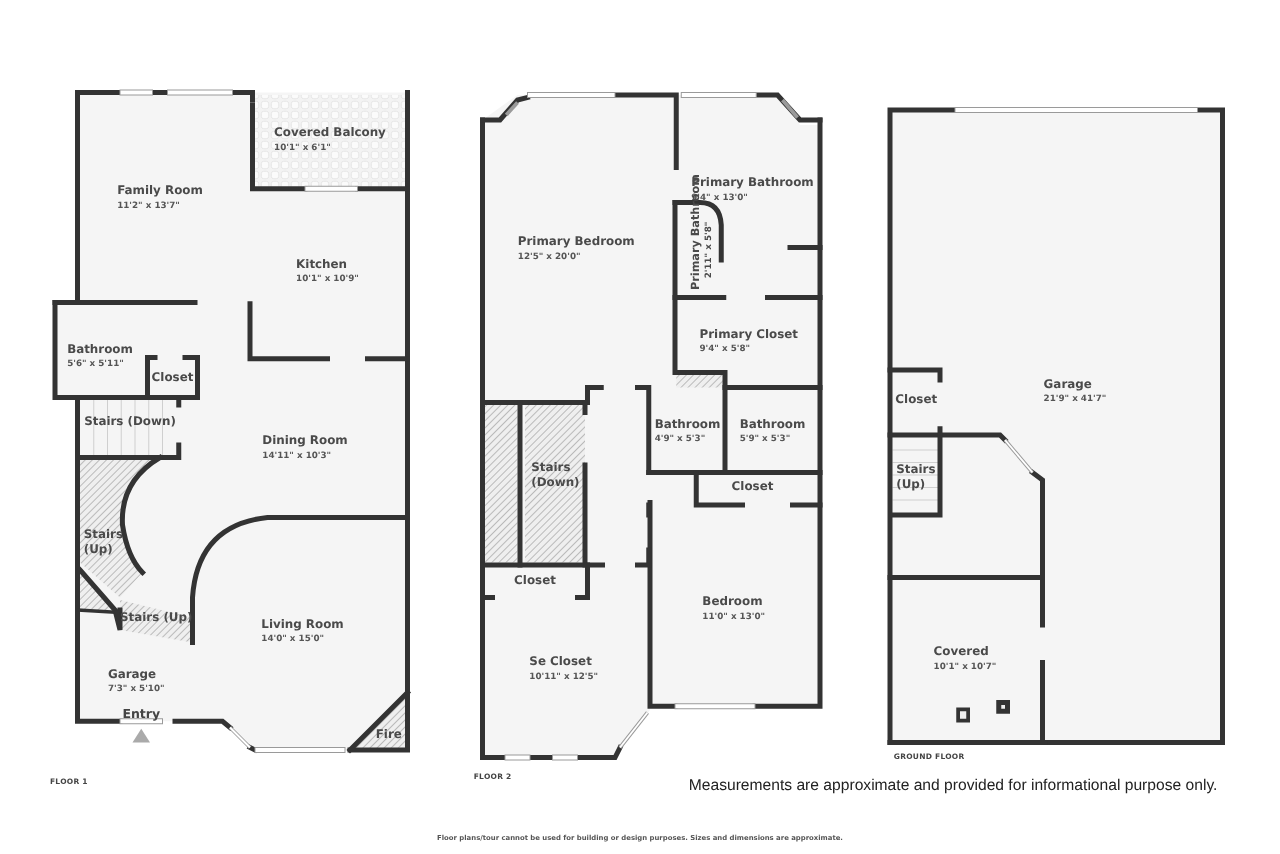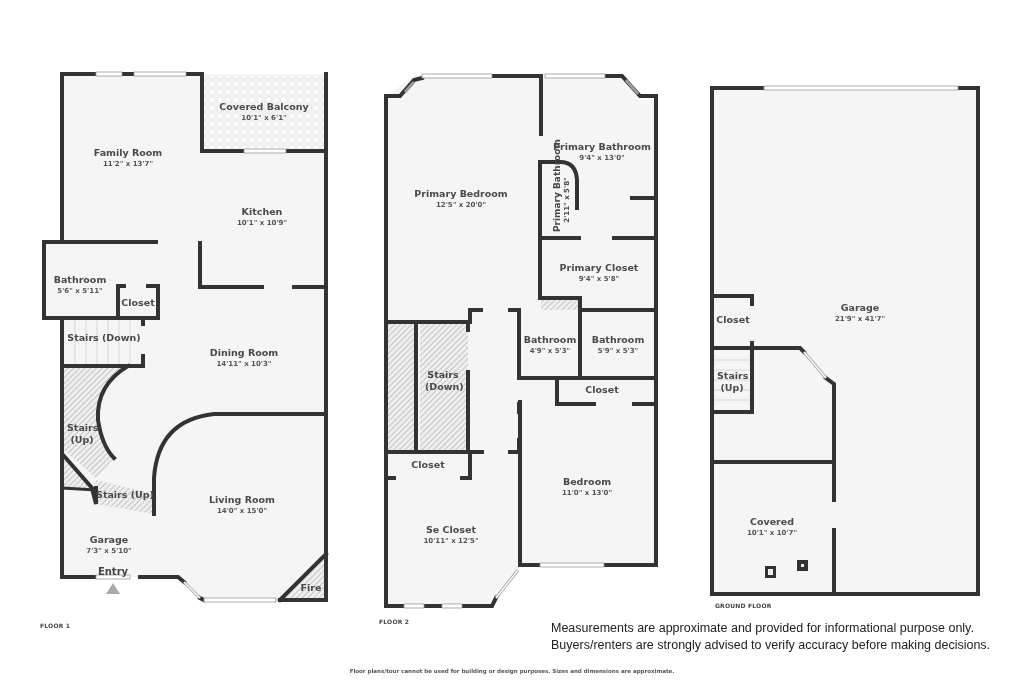--- a/index.html
+++ b/index.html
@@ -3,21 +3,21 @@
 <meta charset="utf-8">
 <style>
   html, body { margin:0; padding:0; background:#ffffff; }
   body { width:1024px; height:683px; position:relative; overflow:hidden; font-family:"DejaVu Sans", sans-serif; }
   svg.plan { position:absolute; left:0; top:0; }
   .wall { stroke:#333333; stroke-width:4; fill:none; stroke-linecap:square; }
   .wall-thin { stroke:#333333; stroke-width:3; fill:none; }
   .floor { fill:#f5f5f5; }
   .win { fill:#ffffff; stroke:#9a9a9a; stroke-width:0.8; }
   .hatch { fill:url(#hatch); }
-  .lbl { position:absolute; text-align:center; color:#4a4a4a; transform:translateX(-50%); white-space:nowrap; }
+  .lbl { position:absolute; text-align:left; color:#4a4a4a; transform:translateX(-50%); white-space:nowrap; }
   .lbl .n { display:block; font-size:9.5px; font-weight:bold; line-height:12px; }
   .lbl .d { display:block; font-size:7px; font-weight:bold; line-height:10px; color:#555; }
   .vert { position:absolute; transform:rotate(-90deg); transform-origin:center; color:#4a4a4a; text-align:center; white-space:nowrap; }
   .vert .n { display:block; font-size:9px; font-weight:bold; line-height:11px; }
   .vert .d { display:block; font-size:7px; font-weight:bold; line-height:9px; }
   .floor-tag { position:absolute; font-size:6px; font-weight:bold; color:#444; letter-spacing:0.2px; }
   .note { position:absolute; font-family:"Liberation Sans", sans-serif; font-size:12.5px; color:#222; line-height:17px; }
   .foot { position:absolute; left:0; width:1024px; text-align:center; top:668px; font-size:5.5px; font-weight:bold; color:#555; }
   .entry { position:absolute; font-size:10px; font-weight:bold; color:#444; transform:translateX(-50%); }
 </style>
@@ -263,15 +263,14 @@
   <span class="n">Stairs (Up)</span>
 </div>
 <div class="lbl" style="left:772px;top:516px">
   <span class="n">Covered</span>
   <span class="d">10'1" x 10'7"</span>
 </div>
 <div class="floor-tag" style="left:715px;top:602px">GROUND FLOOR</div>
 
 <div class="note" style="left:551px;top:620px">
   <div>Measurements are approximate and provided for informational purpose only.</div>
-  <div>Buyers/renters are strongly advised to verify accuracy before making decisions.</div>
 </div>
 <div class="foot">Floor plans/tour cannot be used for building or design purposes. Sizes and dimensions are approximate.</div>
 
 </body></html>

